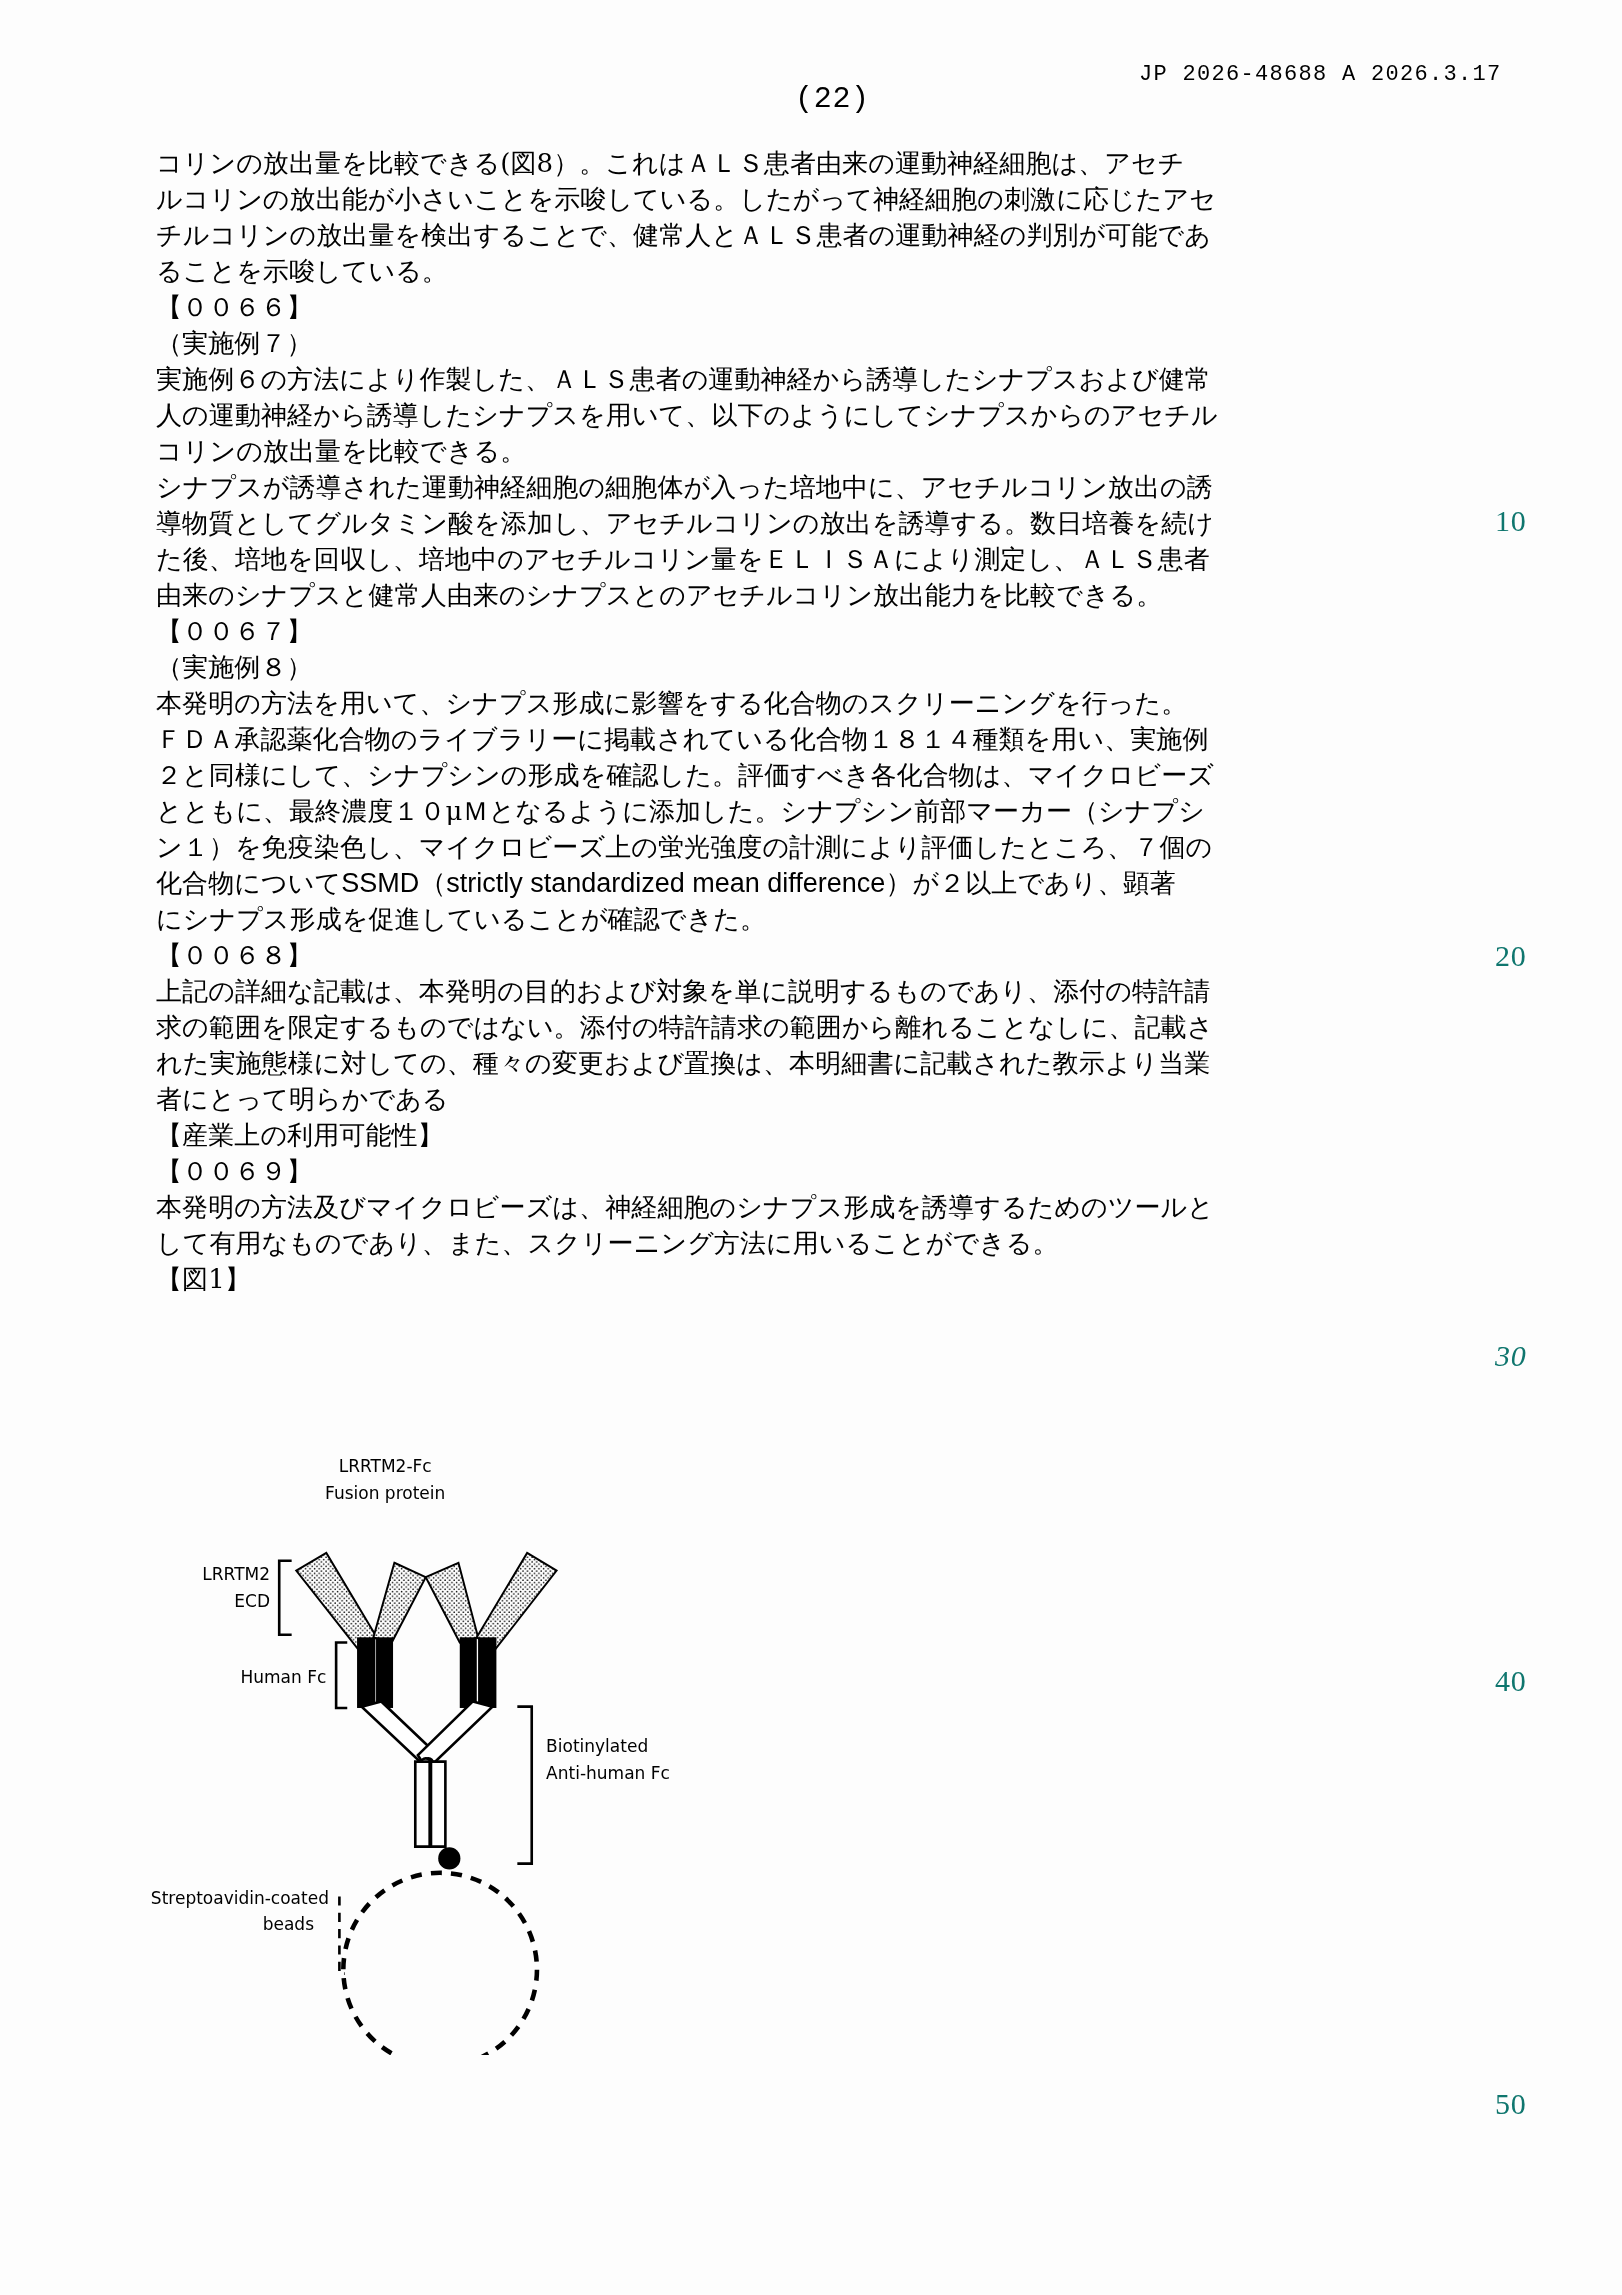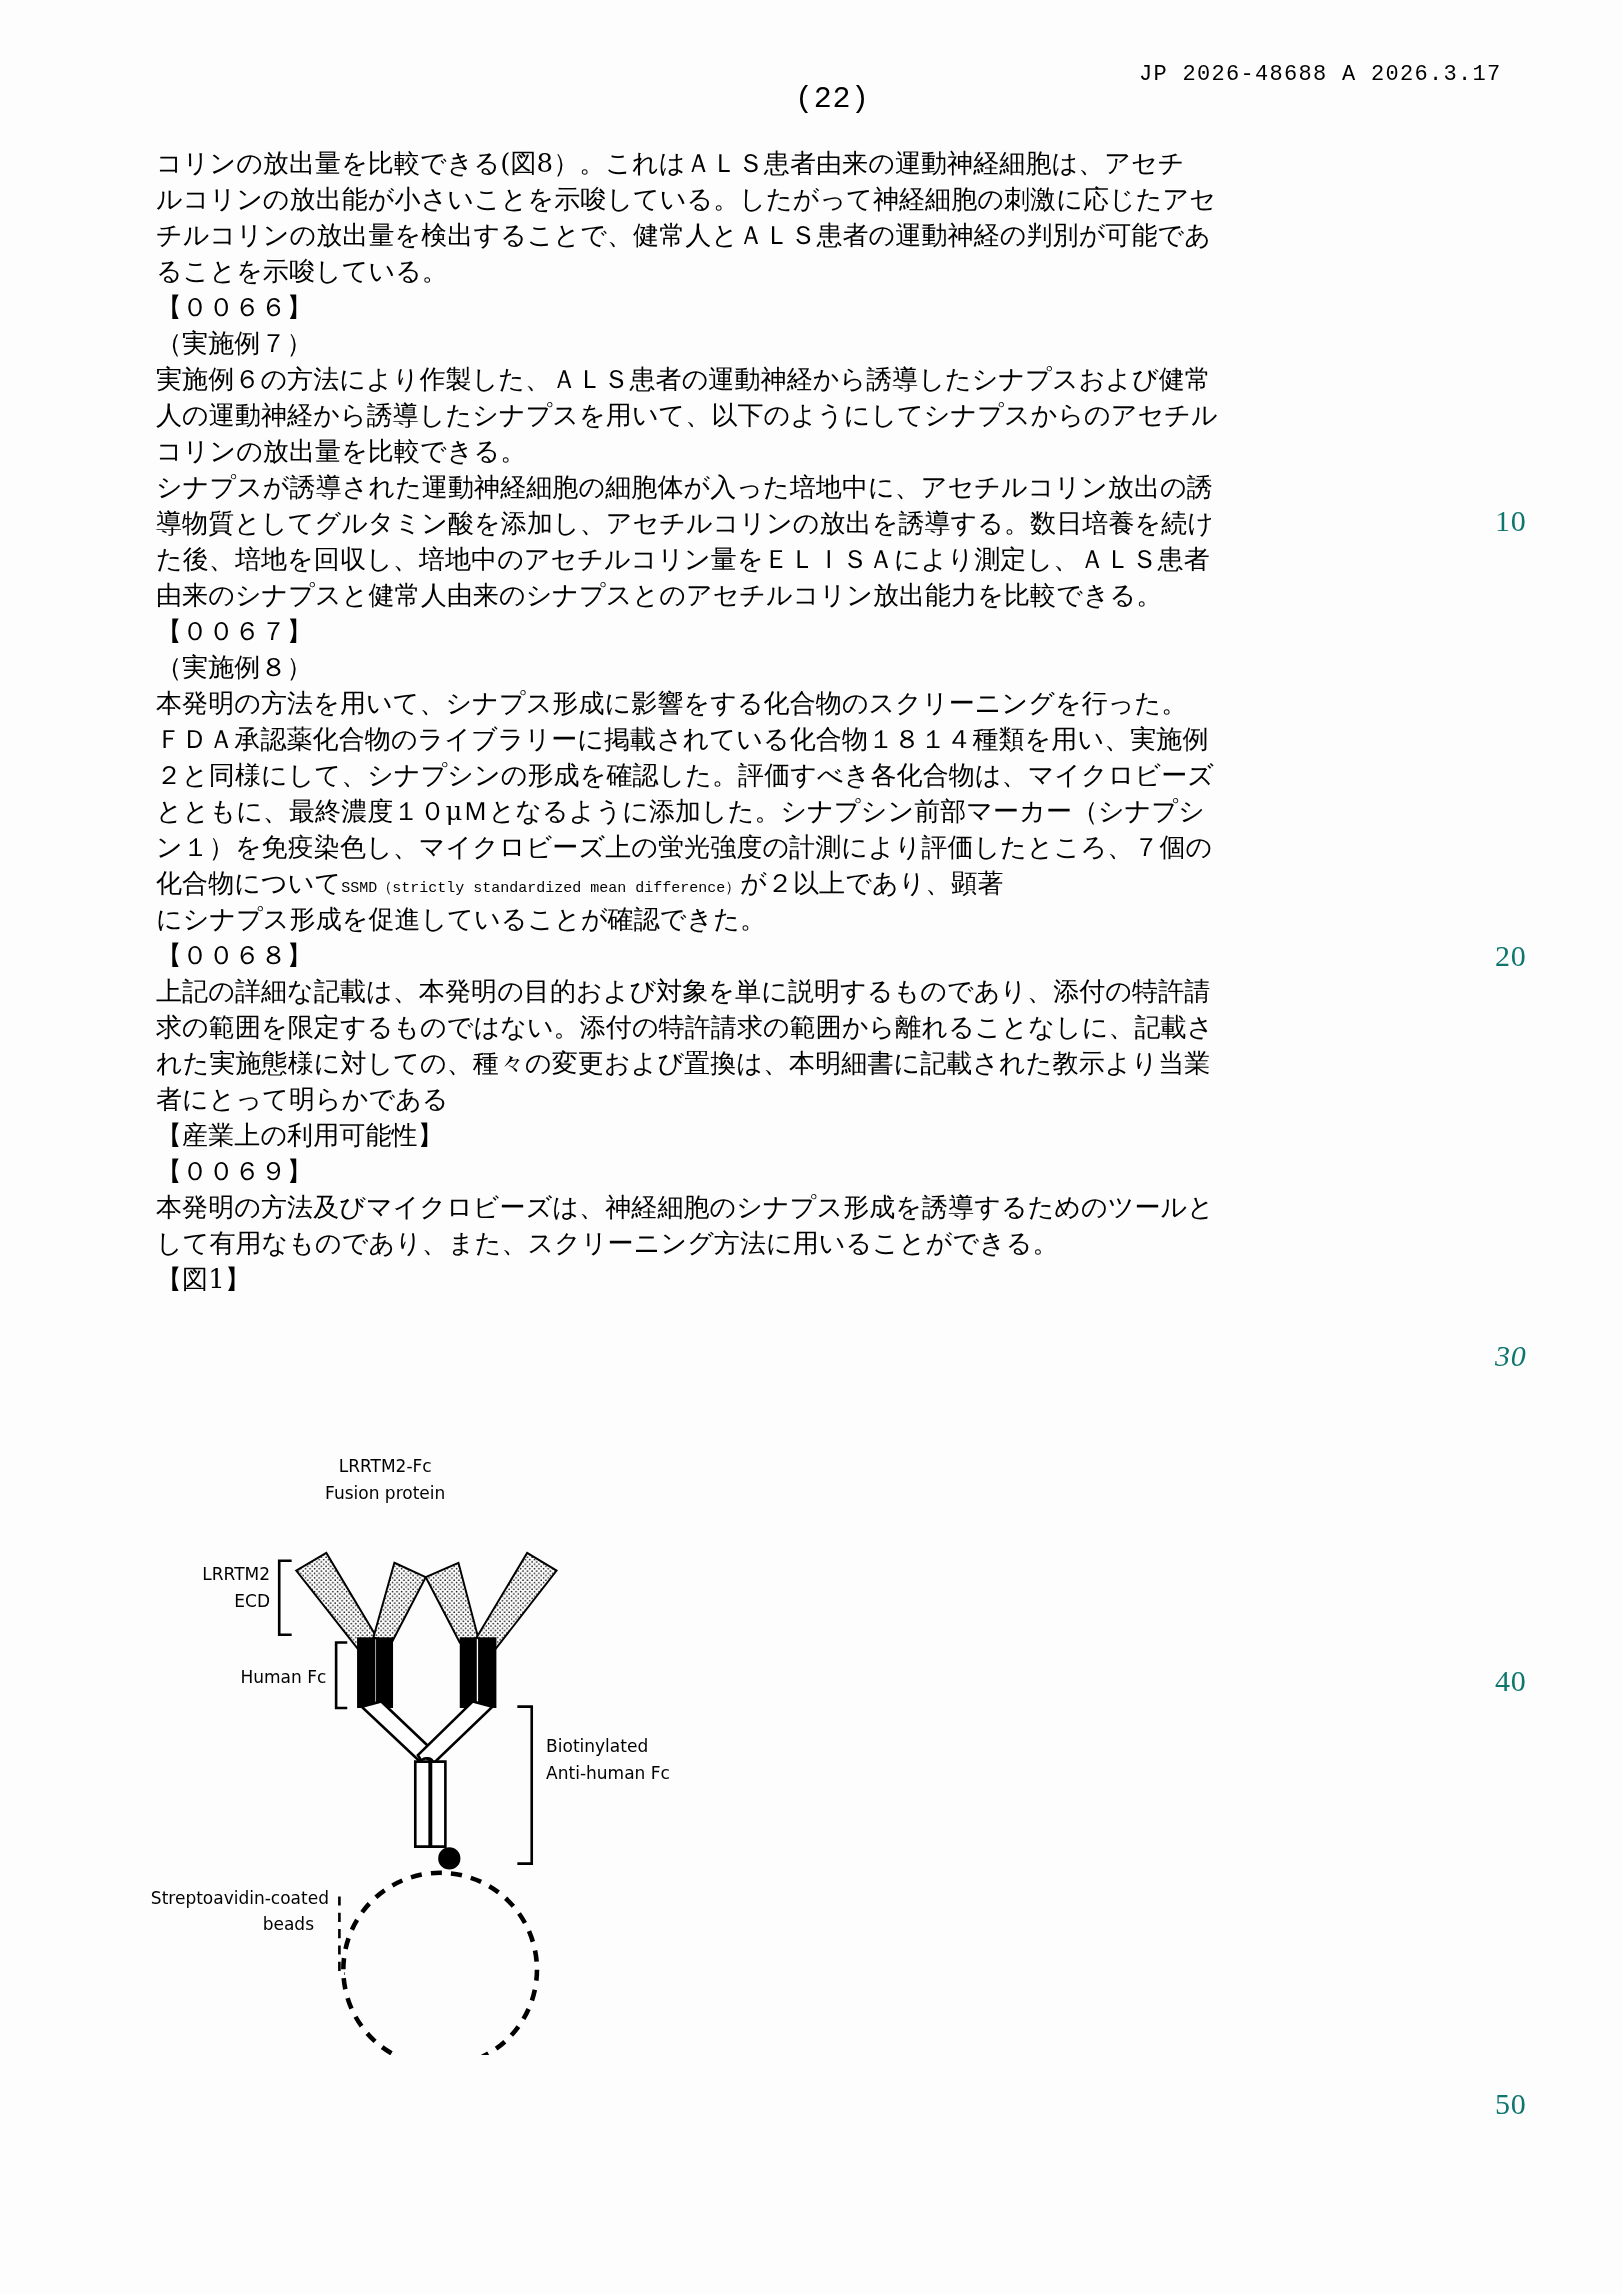--- a/index.html
+++ b/index.html
@@ -58,22 +58,22 @@
   }
   .tline {
     font-family: "DejaVu Serif", "Liberation Serif", serif;
     font-size: 26px;
     line-height: 36px;
     letter-spacing: 0.1px;
     white-space: pre;
     height: 36px;
   }
   .mono-seg {
-    font-family: Liberation Mono, monospace;
-    font-size: 15px;
+    font-family: Liberation Sans, sans-serif;
+    font-size: 27px;
     letter-spacing: 0px;
   }
 
   
   .linenum {
     position: absolute;
     font-family: "Liberation Serif", "DejaVu Serif", serif;
     font-size: 30px;
     letter-spacing: 0.7px;
     color: #0f766e;

